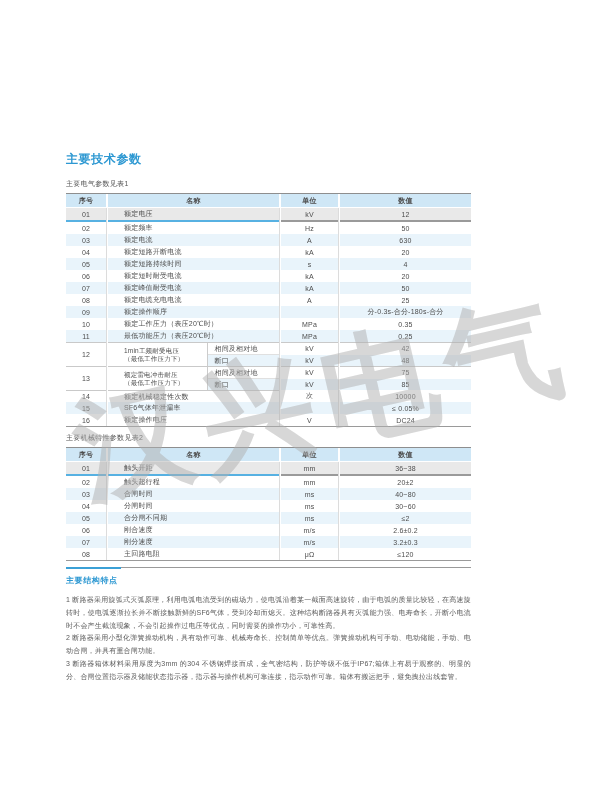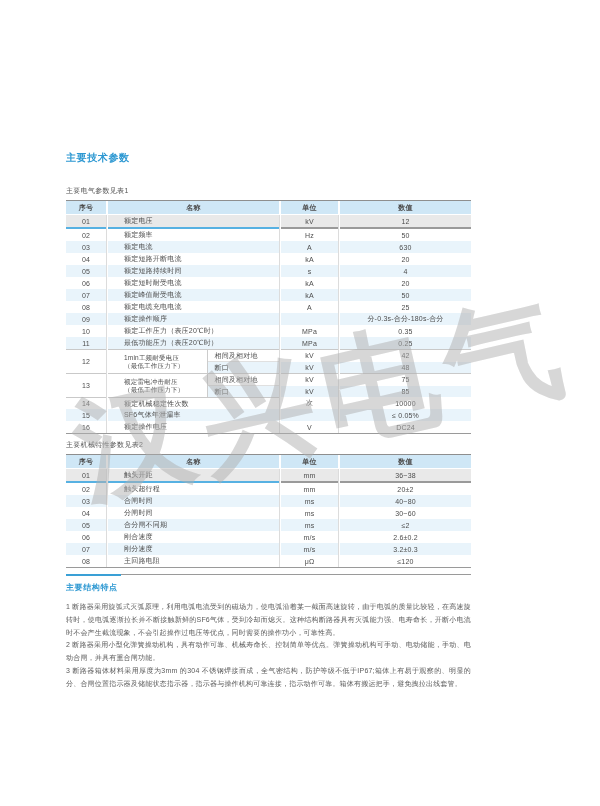--- a/index.html
+++ b/index.html
@@ -2,21 +2,21 @@
 <html><head>
 <meta charset="utf-8">
 <style>
   html,body { margin:0; padding:0; background:#fff; }
   .page {
     position:relative; width:600px; height:806px; background:#ffffff;
     overflow:hidden; font-family:"Liberation Sans", sans-serif;
   }
   .content { position:absolute; left:66px; top:151px; width:405px; }
 
-  .sec-title { font-size:10px; font-weight:bold; color:#2d98d2; letter-spacing:0.6px; margin-bottom:21px; }
+  .sec-title { font-size:12px; font-weight:bold; color:#2d98d2; letter-spacing:0.6px; margin-bottom:11px; }
   .caption   { font-size:7px; color:#555; margin-bottom:4px; letter-spacing:0.3px; }
 
   
   .tbl { border-top:1px solid #8e8e8e; border-bottom:1.5px solid #9a9a9a; margin-bottom:6px; }
   .thead { display:flex; gap:2px; margin-bottom:1px; }
   .thead .c { background:#cfe7f6; font-weight:bold; height:13px; }
   .tbody { position:relative; }
   .tr { display:flex; gap:2px; height:12px; }
   .c {
     display:flex; align-items:center; justify-content:center;

